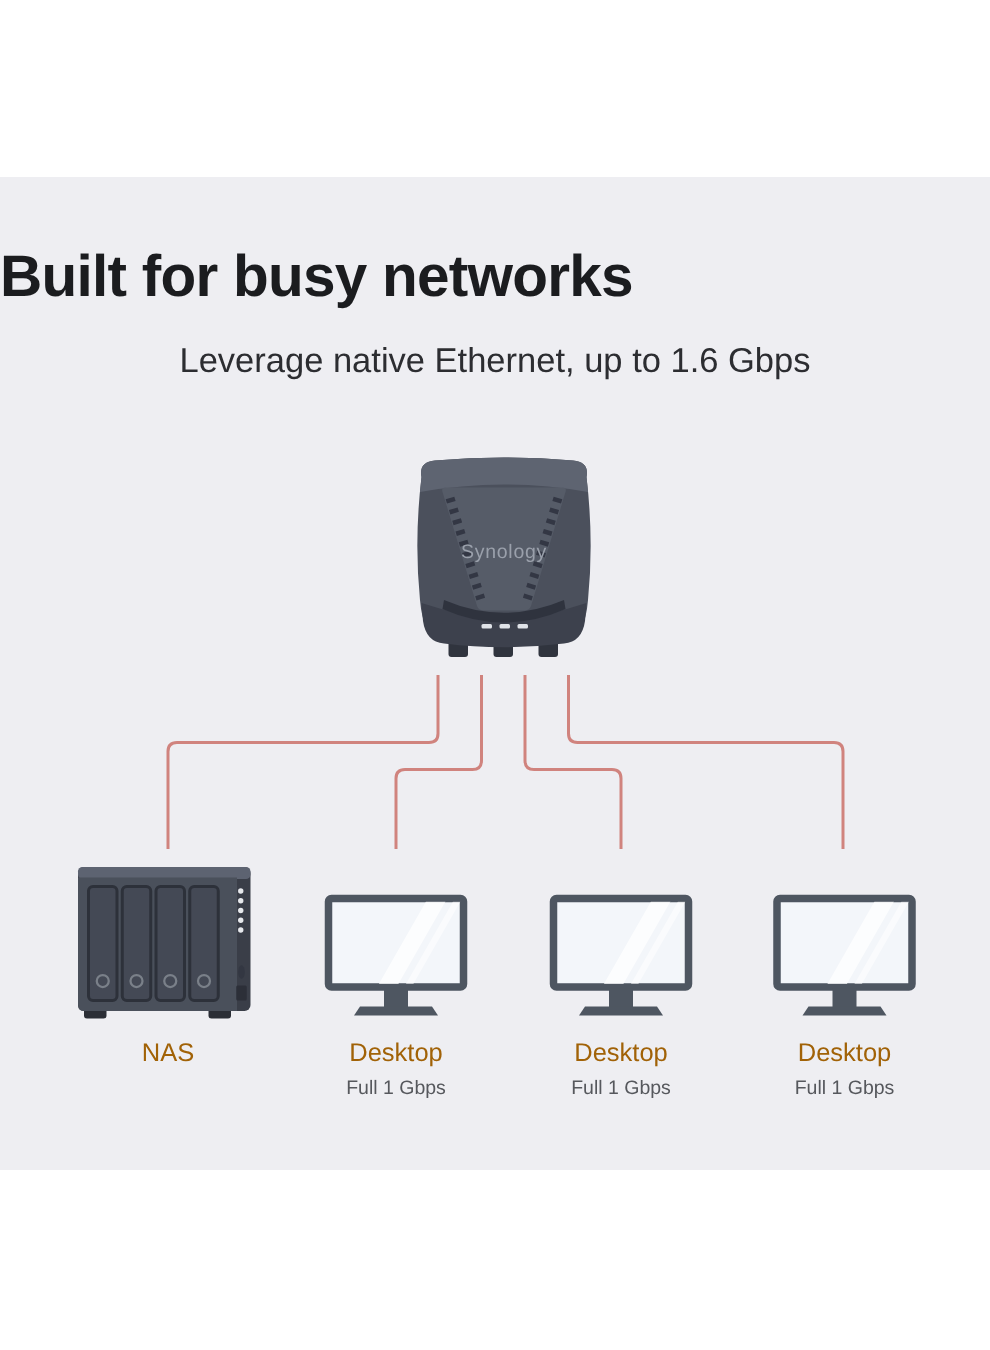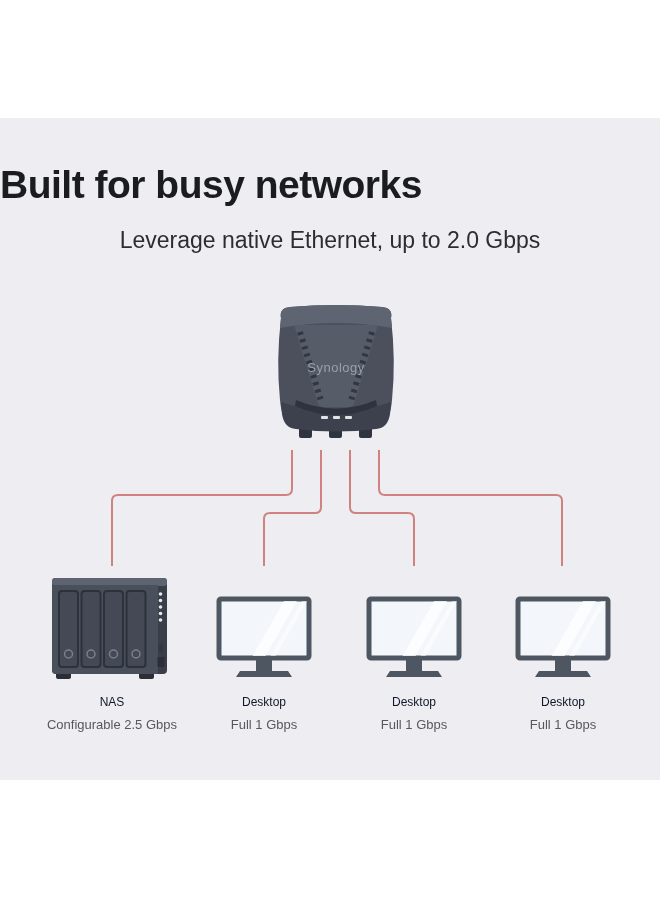--- a/index.html
+++ b/index.html
@@ -20,37 +20,37 @@
     position:absolute;left:0;width:660px;top:227px;text-align:center;
     font-size:23px;font-weight:400;color:#2c2d31;
   }
   .diagram{
     position:absolute;left:0;top:0;width:660px;height:900px;
   }
   .dev-label{
     position:absolute;width:190px;text-align:center;top:692px;
   }
   .dev-label .name{
-    font-size:12px;color:#0f172a;line-height:20px;
+    font-size:17px;color:#a16207;line-height:20px;
   }
   .dev-label .speed{
     font-size:13px;color:#56585d;line-height:16px;margin-top:5px;
   }
   .lbl-0{left:17px;}
   .lbl-1{left:169px;}
   .lbl-2{left:319px;}
   .lbl-3{left:468px;}
 </style>
 </head>
 <body>
 
 <div class="panel"></div>
 
 <div class="title">Built for busy networks</div>
-<div class="subtitle">Leverage native Ethernet, up to 2.0 Gbps</div>
+<div class="subtitle">Leverage native Ethernet, up to 1.6 Gbps</div>
 
 <svg class="diagram" viewBox="0 0 660 900">
   <defs>
     <clipPath id="screen-clip">
       <rect x="-43" y="4" width="86" height="55"></rect>
     </clipPath>
     <g id="monitor">
       <rect x="-45" y="2" width="90" height="59" rx="2" fill="#f3f6fa" stroke="#4e5661" stroke-width="5"></rect>
       <g clip-path="url(#screen-clip)">
         <path d="M-12 60 L20 4 L33 4 L1 60 Z" fill="#ffffff" opacity="0.75"></path>
@@ -139,21 +139,20 @@
     <rect x="157.5" y="657" width="7" height="10" rx="1" fill="#2c2f38"></rect>
   </g>
 
   <use href="#monitor" x="264" y="597"></use>
   <use href="#monitor" x="414" y="597"></use>
   <use href="#monitor" x="563" y="597"></use>
 </svg>
 
 <div class="dev-label lbl-0">
   <div class="name">NAS</div>
-  <div class="speed">Configurable 2.5 Gbps</div>
 </div>
 <div class="dev-label lbl-1">
   <div class="name">Desktop</div>
   <div class="speed">Full 1 Gbps</div>
 </div>
 <div class="dev-label lbl-2">
   <div class="name">Desktop</div>
   <div class="speed">Full 1 Gbps</div>
 </div>
 <div class="dev-label lbl-3">

